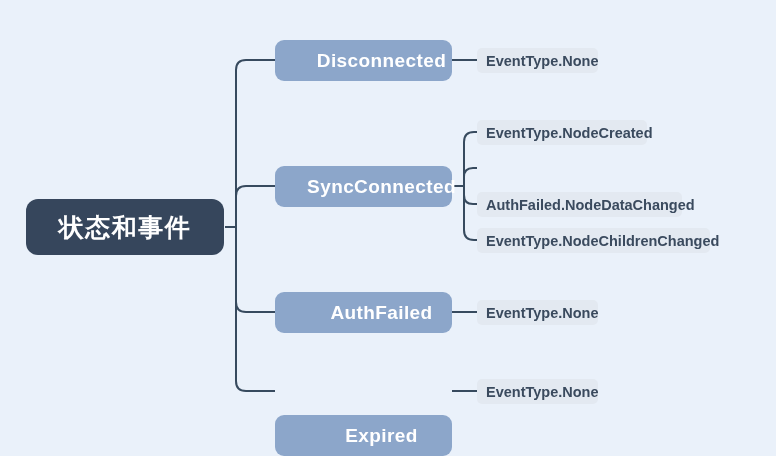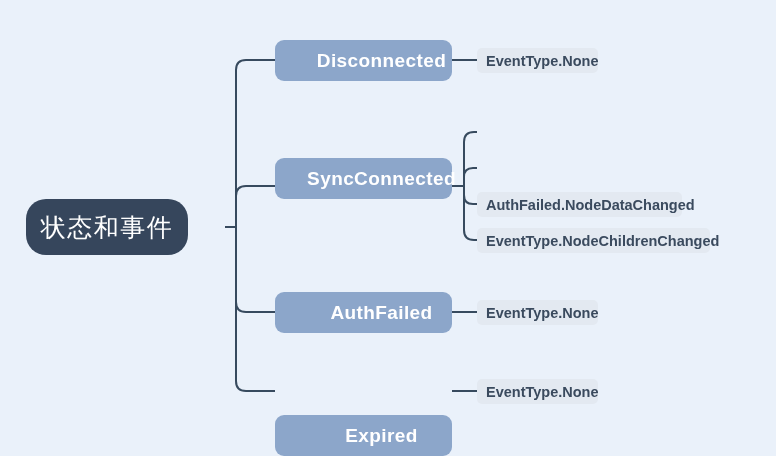--- a/index.html
+++ b/index.html
@@ -31,27 +31,27 @@
   .node {
     position: absolute;
     display: flex;
     align-items: center;
     justify-content: center;
     white-space: nowrap;
   }
   .root-node {
     background: #36465c;
     color: #ffffff;
-    border-radius: 20px;
+    border-radius: 12px;
     font-size: 25px;
-    font-weight: 400;
+    font-weight: 700;
     letter-spacing: 1.5px;
     left: 26px;
     top: 199px;
-    width: 162px;
+    width: 198px;
     height: 56px;
   }
   .branch-node {
     background: #8ca6ca;
     color: #ffffff;
     border-radius: 9px;
     font-size: 19px;
     font-weight: 600;
     letter-spacing: 0.4px;
     left: 275px;
@@ -90,28 +90,29 @@
       <path d="M 236 227 L 236 302 Q 236 312 246 312 L 275 312" fill="none" stroke="#374a5e" stroke-width="2" stroke-linecap="butt"></path>
       <path d="M 452 312 L 477 312" fill="none" stroke="#374a5e" stroke-width="2" stroke-linecap="butt"></path>
       <path d="M 236 227 L 236 381 Q 236 391 246 391 L 275 391" fill="none" stroke="#374a5e" stroke-width="2" stroke-linecap="butt"></path>
       <path d="M 452 391 L 477 391" fill="none" stroke="#374a5e" stroke-width="2" stroke-linecap="butt"></path>
     </svg>
 
   <div class="node root-node">状态和事件</div>
 
   <div class="node branch-node" style="top:40px;">Disconnected</div>
 
-  <div class="node branch-node" style="top:158px;">SyncConnected</div>
+  <div class="node branch-node" style="top:166px;">SyncConnected</div>
 
   <div class="node branch-node" style="top:292px;">AuthFailed</div>
 
   <div class="node branch-node" style="top:371px;margin-top:44px;">Expired</div>
 
   <div class="node leaf-node" style="left:477px; top:48px; width:121px;">EventType.None</div>
 
+  <div class="node leaf-node" style="left:477px; top:120px; width:170px;">EventType.NodeCreated</div>
 
 
   <div class="node leaf-node" style="left:477px; top:192px; width:205px;">AuthFailed.NodeDataChanged</div>
 
   <div class="node leaf-node" style="left:477px; top:228px; width:233px;">EventType.NodeChildrenChanged</div>
 
   <div class="node leaf-node" style="left:477px; top:300px; width:121px;">EventType.None</div>
 
   <div class="node leaf-node" style="left:477px; top:379px; width:121px;">EventType.None</div>
 

